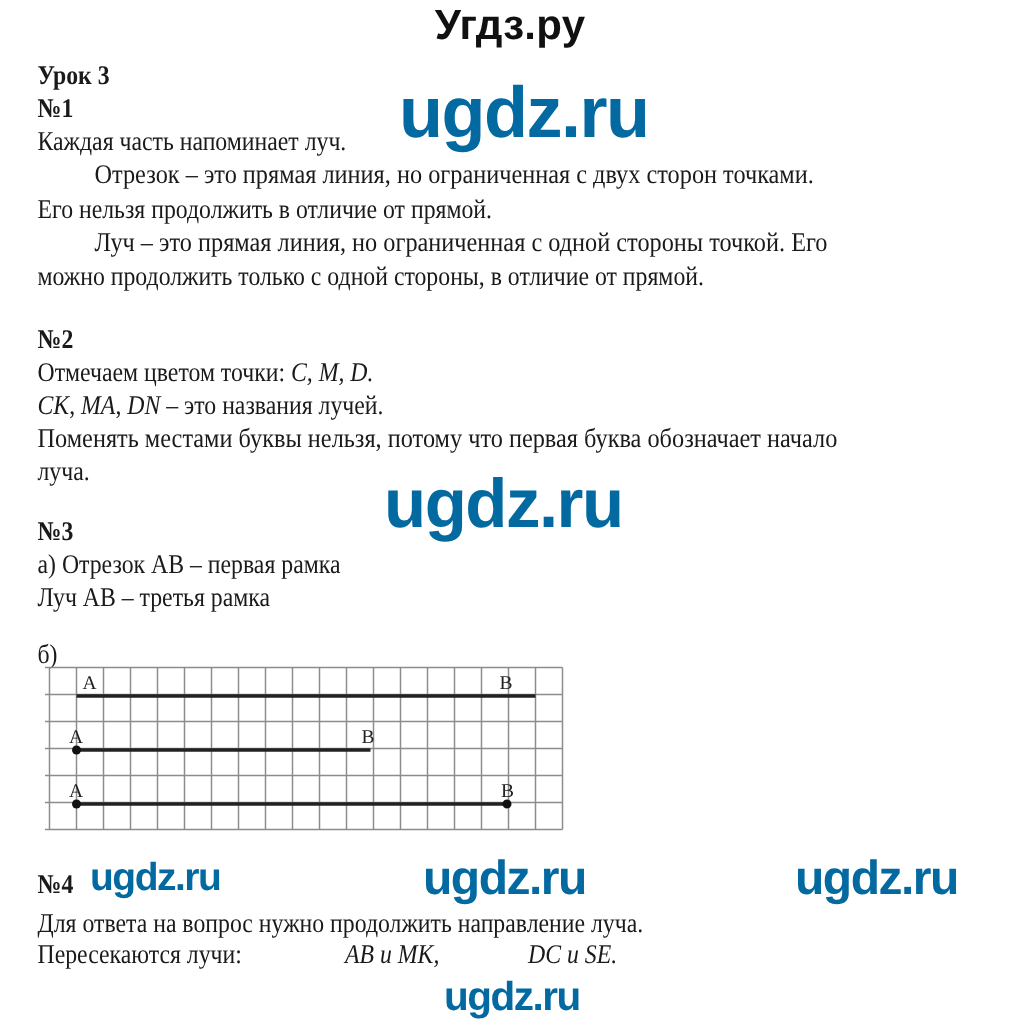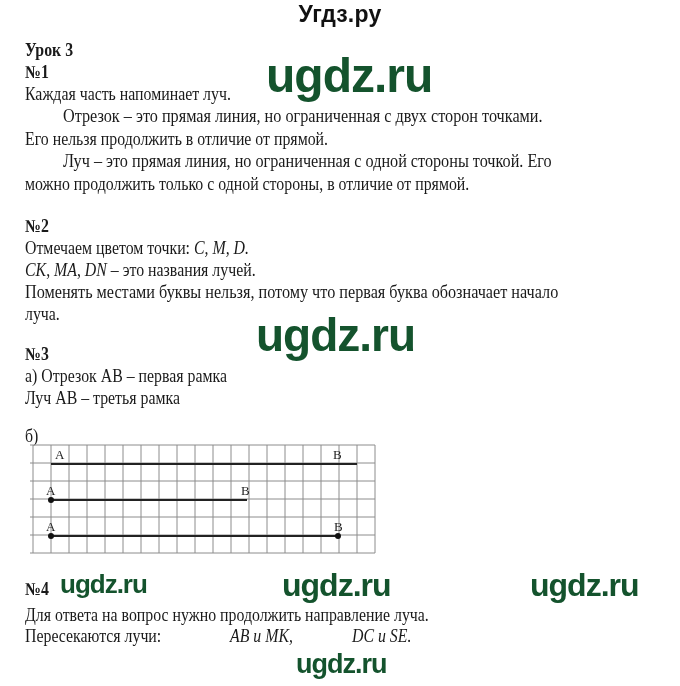--- a/index.html
+++ b/index.html
@@ -1,25 +1,25 @@
 <!DOCTYPE html>
 <html><head>
 <meta charset="utf-8">
 <style>
   html, body { margin:0; padding:0; background:#ffffff; }
   body { width:680px; height:686px; position:relative; overflow:hidden; color:#1a1a1a;
          font-family:"Liberation Serif", serif; }
   .abs { position:absolute; white-space:nowrap; }
-  .title { font-family:"Liberation Sans", sans-serif; font-weight:bold; font-size:23px; color:#111; left:0; width:680px; text-align:center; top:1px; letter-spacing:0.2px; }
+  .title { font-family:"Liberation Sans", sans-serif; font-weight:bold; font-size:28px; color:#111; left:0; width:680px; text-align:center; top:1px; letter-spacing:0.2px; }
   .line { font-size:18px; line-height:20px; left:25px; transform:scaleX(0.88); transform-origin:left center; }
   .line.wide { transform:scaleX(0.90); }
   .bold { font-weight:bold; }
   .indent { left:63px; }
   .ital { font-style:italic; }
-  .wm { font-family:"Liberation Sans", sans-serif; font-weight:bold; color:#14532d; letter-spacing:-1px; transform-origin:left top; }
+  .wm { font-family:"Liberation Sans", sans-serif; font-weight:bold; color:#0369a1; letter-spacing:-1px; transform-origin:left top; }
   .grid-wrap { position:absolute; left:0; top:0; }
 </style>
 </head>
 <body>
 
 <div class="abs title">Угдз.ру</div>
 
 <div class="abs line bold" style="top:40px;">Урок 3</div>
 
 <div class="abs line bold" style="top:62px;">№1</div>

